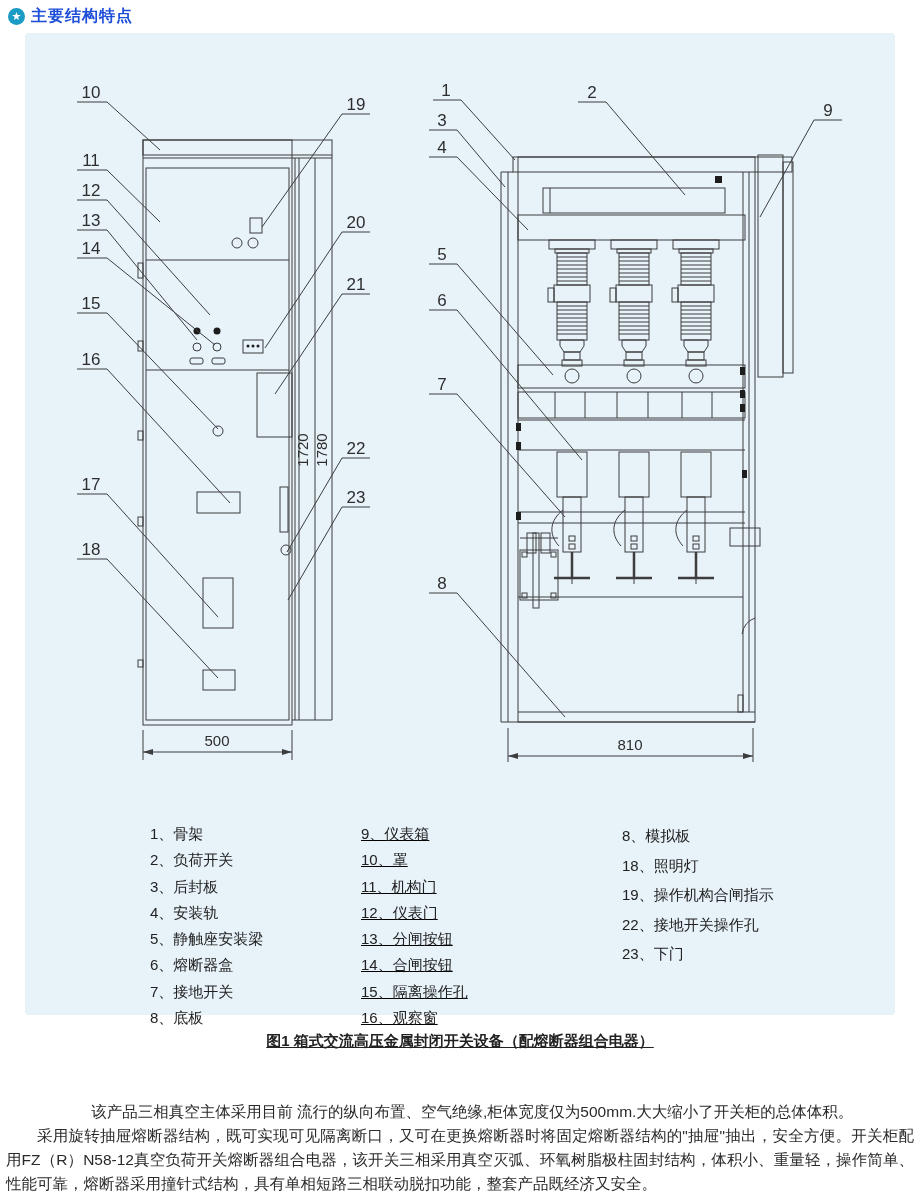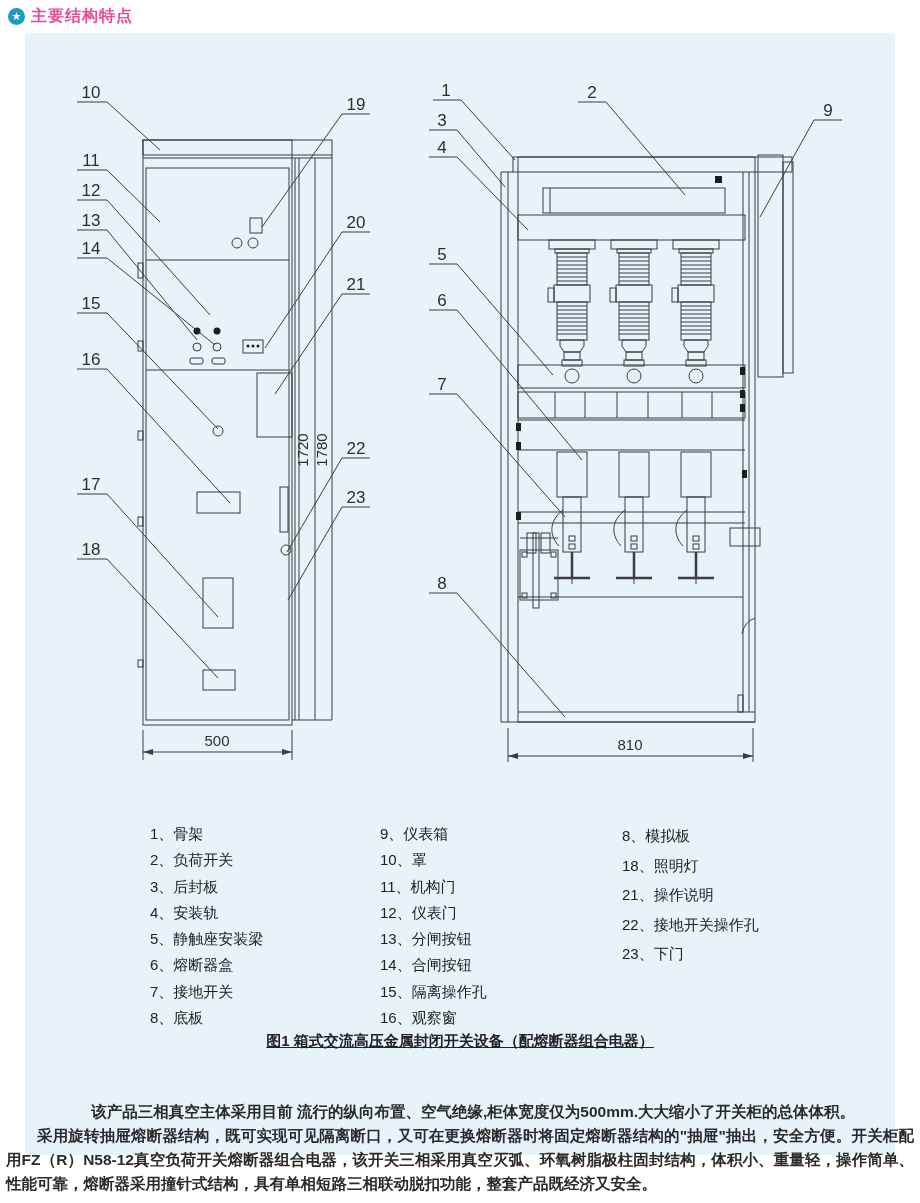--- a/index.html
+++ b/index.html
@@ -1,38 +1,38 @@
 <!DOCTYPE html>
 <html><head>
 <meta charset="utf-8">
 <style>
   html,body{margin:0;padding:0;}
   body{width:920px;height:1203px;position:relative;background:#ffffff;
        font-family:"Liberation Sans","DejaVu Sans",sans-serif;overflow:hidden;}
   .page-header{position:absolute;top:6px;left:8px;display:flex;align-items:center;gap:6px;}
   .hdr-icon{width:17px;height:17px;border-radius:50%;background:#1a9cc4;color:#fff;
             font-size:11px;line-height:17px;text-align:center;display:inline-block;}
-  .hdr-title{font-size:16px;font-weight:bold;color:#ec4899;letter-spacing:1px;}
-  .figure-panel{position:absolute;left:25px;top:33px;width:870px;height:1122px;
+  .hdr-title{font-size:16px;font-weight:bold;color:#1d4ed8;letter-spacing:1px;}
+  .figure-panel{position:absolute;left:25px;top:33px;width:870px;height:982px;
                 background:#e7f2f9;border-radius:4px;}
   .fig-svg{position:absolute;left:0;top:27px;}
   svg{display:block;}
   svg text{font-family:"Liberation Sans","DejaVu Sans",sans-serif;fill:#2e2e2e;}
   .co{font-size:17px;}
   .dim{font-size:15px;}
   .legend{position:absolute;top:788px;left:0;width:870px;}
   .lcol{position:absolute;top:0;}
-  .c1{left:125px;} .c2{left:355px;} .c3{left:597px;}
+  .c1{left:125px;} .c2{left:336px;text-decoration:underline;} .c3{left:597px;}
   .li{font-size:15px;color:#222;white-space:nowrap;}
   .c1 .li,.c2 .li{height:26.3px;line-height:26.3px;}
   .c3 .li{height:29.6px;line-height:29.6px;}
   .fig-caption{position:absolute;top:999px;left:0;width:870px;text-align:center;
                font-size:15px;font-weight:bold;color:#222;text-decoration:underline;}
   .bodytext{position:absolute;left:6px;top:1100px;width:908px;font-size:15.5px;
-            line-height:24px;color:#2a2a2a;text-align:justify;font-weight:bold;}
+            line-height:24px;color:#2a2a2a;text-align:justify;}
   .bodytext p{margin:0;}
   .p1{text-indent:5.5em;}
   .p2{text-indent:2em;}
 </style>
 </head>
 <body>
 
 <div class="page-header">
   <span class="hdr-icon">★</span>
   <span class="hdr-title">主要结构特点</span>
@@ -242,21 +242,21 @@
       <div class="li">11、机构门</div>
       <div class="li">12、仪表门</div>
       <div class="li">13、分闸按钮</div>
       <div class="li">14、合闸按钮</div>
       <div class="li">15、隔离操作孔</div>
       <div class="li">16、观察窗</div>
     </div>
     <div class="lcol c3">
       <div class="li">8、模拟板</div>
       <div class="li">18、照明灯</div>
-      <div class="li">21、操作说明</div>
+      <div class="li">19、操作机构合闸指示</div>
       <div class="li">22、接地开关操作孔</div>
       <div class="li">23、下门</div>
     </div>
   </div>
 
   <div class="fig-caption">图1 箱式交流高压金属封闭开关设备（配熔断器组合电器）</div>
 </div>
 
 <div class="bodytext">
   <p class="p1">该产品三相真空主体采用目前 流行的纵向布置、空气绝缘,柜体宽度仅为500mm.大大缩小了开关柜的总体体积。</p>

